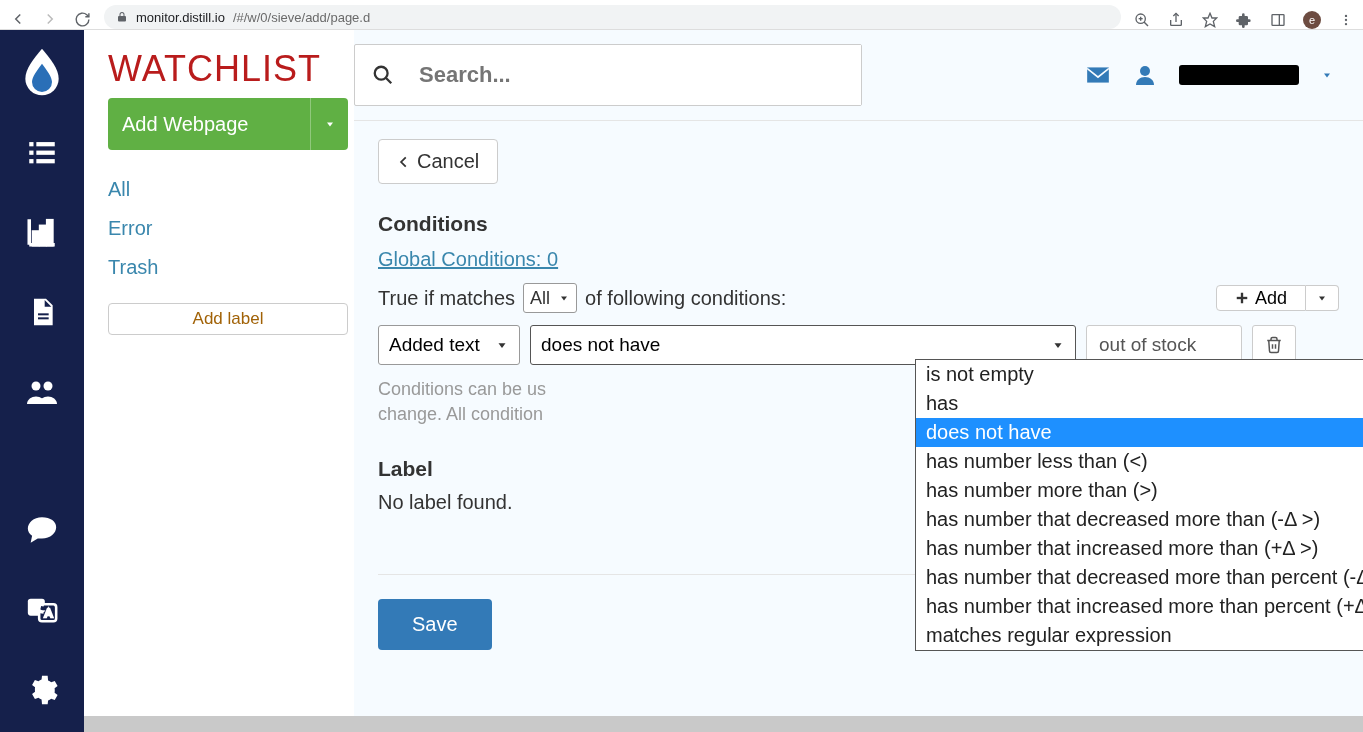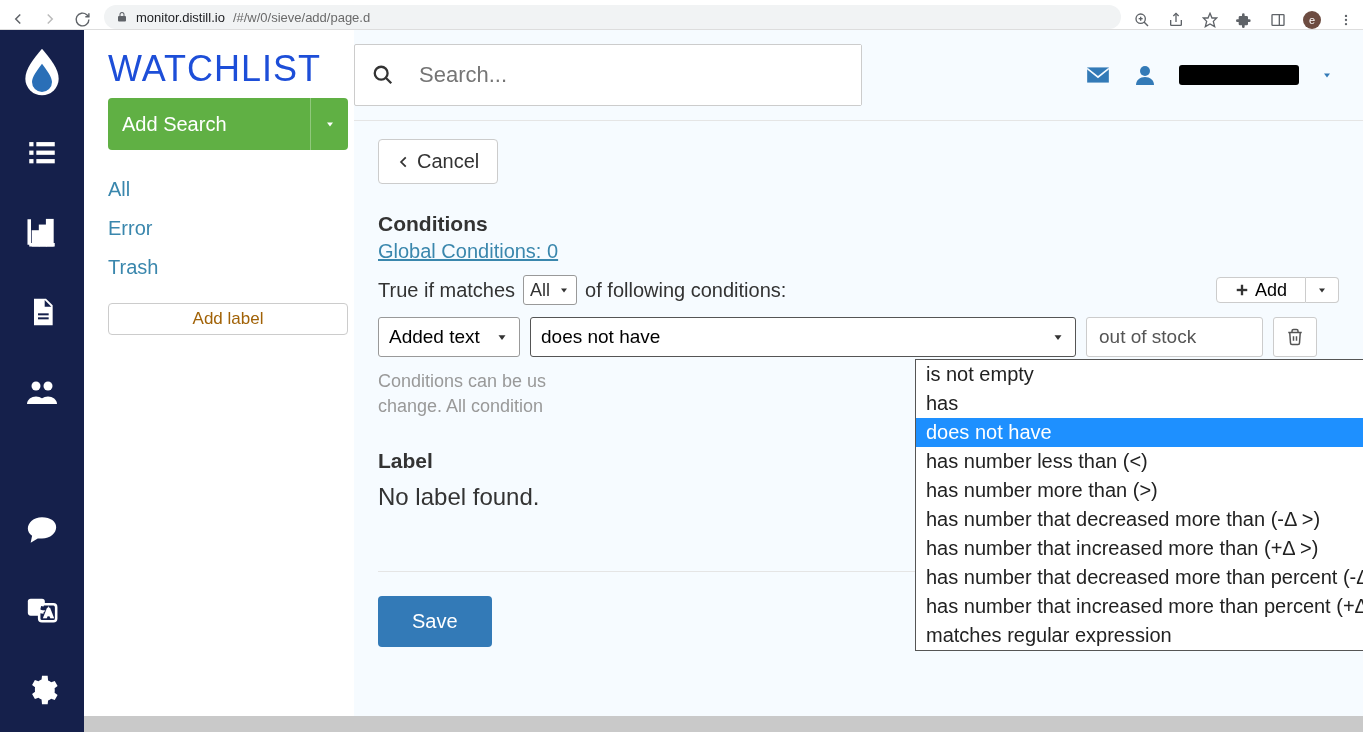--- a/index.html
+++ b/index.html
@@ -17,62 +17,62 @@
 .avatar-circle { width: 18px; height: 18px; border-radius: 50%; background: #6d4c41; color: #fff; display: flex; align-items: center; justify-content: center; font-size: 11px; }
 .chrome-ico { width:18px; height:18px; display:flex; align-items:center; justify-content:center; color:#5f6368; }
 
 
 .app { display: flex; height: calc(100% - 30px); position: relative; }
 .left-rail { width: 84px; background: #15204b; display: flex; flex-direction: column; align-items: center; padding-top: 20px; gap: 36px; }
 .rail-icon { width: 44px; height: 44px; display: flex; align-items: center; justify-content: center; color: #fff; }
 .rail-bottom { margin-top: auto; padding-bottom: 20px; display: flex; flex-direction: column; align-items: center; gap: 36px; width:100%; }
 
 .sidebar { width: 270px; background: #fff; padding: 18px 24px; }
-.sidebar h1 { font-size: 36px; font-weight: 400; letter-spacing: 1px; color: #1d4ed8; margin-bottom: 8px; font-family: Arial, sans-serif; }
+.sidebar h1 { font-size: 36px; font-weight: 400; letter-spacing: 1px; color: #b91c1c; margin-bottom: 8px; font-family: Arial, sans-serif; }
 .sidebar .subtitle { font-size: 16px; color: #555; letter-spacing: 0.5px; margin-bottom: 26px; }
 .add-webpage { display: flex; width: 240px; height: 52px; border-radius: 4px; overflow: hidden; margin-bottom: 20px; }
 .add-webpage .main-btn { flex: 1; background: #60b044; color: #fff; font-size: 20px; display: flex; align-items: center; padding-left: 14px; cursor: pointer; }
 .add-webpage .drop-btn { width: 38px; background: #60b044; border-left: 1px solid rgba(255,255,255,0.3); display: flex; align-items: center; justify-content: center; color: #fff; cursor: pointer; }
 .filter-list { list-style: none; margin-bottom: 16px; }
 .filter-list li { display: flex; align-items: center; justify-content: space-between; padding: 8px 0; font-size: 20px; color: #3a87ad; cursor: pointer; }
 .filter-list li .link { color: #3a87ad; }
 .badge { background: #777; color: #fff; border-radius: 12px; padding: 2px 10px; font-size: 15px; font-weight: bold; }
 .add-label-btn { width: 240px; height: 32px; border: 1px solid #ccc; background: #fff; border-radius: 4px; font-size: 17px; cursor: pointer; color: #a16207; }
 
 .main-area { flex: 1; background: #f6fbff; padding: 0; position: relative; }
 .top-bar { display: flex; align-items: center; padding: 14px 10px 14px 0; gap: 8px; border-bottom: 1px solid #e5e5e5; background: #f6fbff; }
 .search-box { display: flex; border: 1px solid #ccc; background: #fff; height: 62px; width: 508px; border-radius: 2px; }
 .search-box .sicon { width: 56px; display: flex; align-items: center; justify-content: center; color: #333; font-size: 20px; }
-.search-box input { flex: 1; border: none; outline: none; font-size: 22px; color: #888; padding: 0 8px; }
+.search-box input { flex: 1; border: none; outline: none; font-size: 22px; color: #888; padding: 0 8px; font-weight: bold; }
 .top-right-icons { margin-left: auto; display: flex; align-items: center; gap: 22px; padding-right: 20px; }
 .top-icon { color: #337ab7; font-size: 22px; cursor: pointer; }
 .user-blot { width: 120px; height: 20px; background: #000; border-radius: 3px; }
 .caret-blue { color: #337ab7; }
 
 .content { padding: 18px 24px; }
 .cancel-btn { border: 1px solid #ccc; background: #fff; border-radius: 4px; padding: 10px 18px; font-size: 20px; color: #333; display: inline-flex; align-items: center; gap: 6px; cursor: pointer; }
-.section-title { font-size: 21px; font-weight: bold; color: #333; margin-top: 28px; margin-bottom: 4px; }
+.section-title { font-size: 21px; font-weight: bold; color: #333; margin-top: 28px; margin-bottom: 12px; }
 .link-text { color: #3a87ad; font-size: 20px; }
 .cond-row { display: flex; align-items: center; gap: 8px; margin-top: 12px; font-size: 20px; color: #333; flex-wrap: nowrap; }
 .sel { border: 1px solid #999; background: #fff; padding: 6px 10px; font-size: 17px; display: inline-flex; align-items: center; gap: 8px; cursor: pointer; border-radius: 3px; }
 .sel.small { height: 30px; padding: 2px 6px; font-size: 18px; }
 .add-cond-group { margin-left: auto; display: flex; }
 .add-btn { border: 1px solid #ccc; background: #fff; padding: 0 18px; font-size: 18px; display: inline-flex; align-items: center; gap: 6px; cursor: pointer; border-radius: 4px 0 0 4px; }
 .add-btn-drop { border: 1px solid #ccc; border-left: none; background: #fff; padding: 6px 10px; cursor: pointer; border-radius: 0 4px 4px 0; }
 
 .builder-row { display: flex; align-items: center; gap: 10px; margin-top: 12px; position: relative; }
 .builder-row .sel { height: 40px; font-size: 19px; }
 .wide-select { width: 546px; justify-content: space-between; border: 1px solid #555; }
-.value-input { border: 1px solid #ccc; height: 40px; padding: 0 12px; font-size: 19px; color: #555; width: 177px; border-radius: 3px; background: #fff; display: flex; align-items: center; }
+.value-input { border: 1px solid #ccc; height: 40px; padding: 0 12px; font-size: 19px; color: #555; width: 156px; border-radius: 3px; background: #fff; display: flex; align-items: center; }
 .trash-btn { border: 1px solid #ccc; width: 44px; height: 40px; display: flex; align-items: center; justify-content: center; cursor: pointer; border-radius: 3px; background: #fff; }
 
 .hint-text { color: #999; font-size: 18px; margin-top: 12px; line-height: 1.4; }
 
 .label-heading { font-size: 21px; font-weight: bold; color: #333; margin-top: 30px; }
-.no-label { font-size: 24px; color: #333; margin-top: 10px; }
+.no-label { font-size: 20px; color: #333; margin-top: 10px; }
 
 .save-bar { margin-top: 60px; border-top: 1px solid #e5e5e5; padding-top: 24px; }
 .save-btn { background: #337ab7; color: #fff; border: none; border-radius: 4px; font-size: 20px; padding: 14px 34px; cursor: pointer; }
 
 
 .dropdown-list { position: absolute; left: 561px; top: 329px; width: 546px; border: 1px solid #555; background: #fff; z-index: 100; }
 .dropdown-list .opt { padding: 3px 10px; font-size: 20px; color: #222; cursor: pointer; }
 .dropdown-list .opt.selected { background: #1e90ff; color: #fff; }
 
 
@@ -221,21 +221,21 @@
         <svg width="34" height="34" viewBox="0 0 24 24" fill="#fff">
             <path d="M12 8a4 4 0 1 0 0 8 4 4 0 0 0 0-8zm9 4a7 7 0 0 0-.1-1.3l2.1-1.6-2-3.5-2.5 1a7 7 0 0 0-2.2-1.3L16 2h-4l-.3 2.6a7 7 0 0 0-2.2 1.3l-2.5-1-2 3.5 2.1 1.6A7 7 0 0 0 7 12c0 .4 0 .9.1 1.3l-2.1 1.6 2 3.5 2.5-1a7 7 0 0 0 2.2 1.3L12 22h4l.3-2.6a7 7 0 0 0 2.2-1.3l2.5 1 2-3.5-2.1-1.6c0-.4.1-.9.1-1.3z"></path>
           </svg>
       </div>
     </div>
   </div>
 
   <div class="sidebar">
     <h1>WATCHLIST</h1>
     <div class="add-webpage">
-      <div class="main-btn">Add Search</div>
+      <div class="main-btn">Add Webpage</div>
       <div class="drop-btn">
         <svg width="12" height="12" viewBox="0 0 24 24" fill="#fff">
             <polygon points="6 9 18 9 12 17"></polygon>
           </svg>
       </div>
     </div>
     <ul class="filter-list">
       <li>
           <span class="link">All</span>
         </li>

